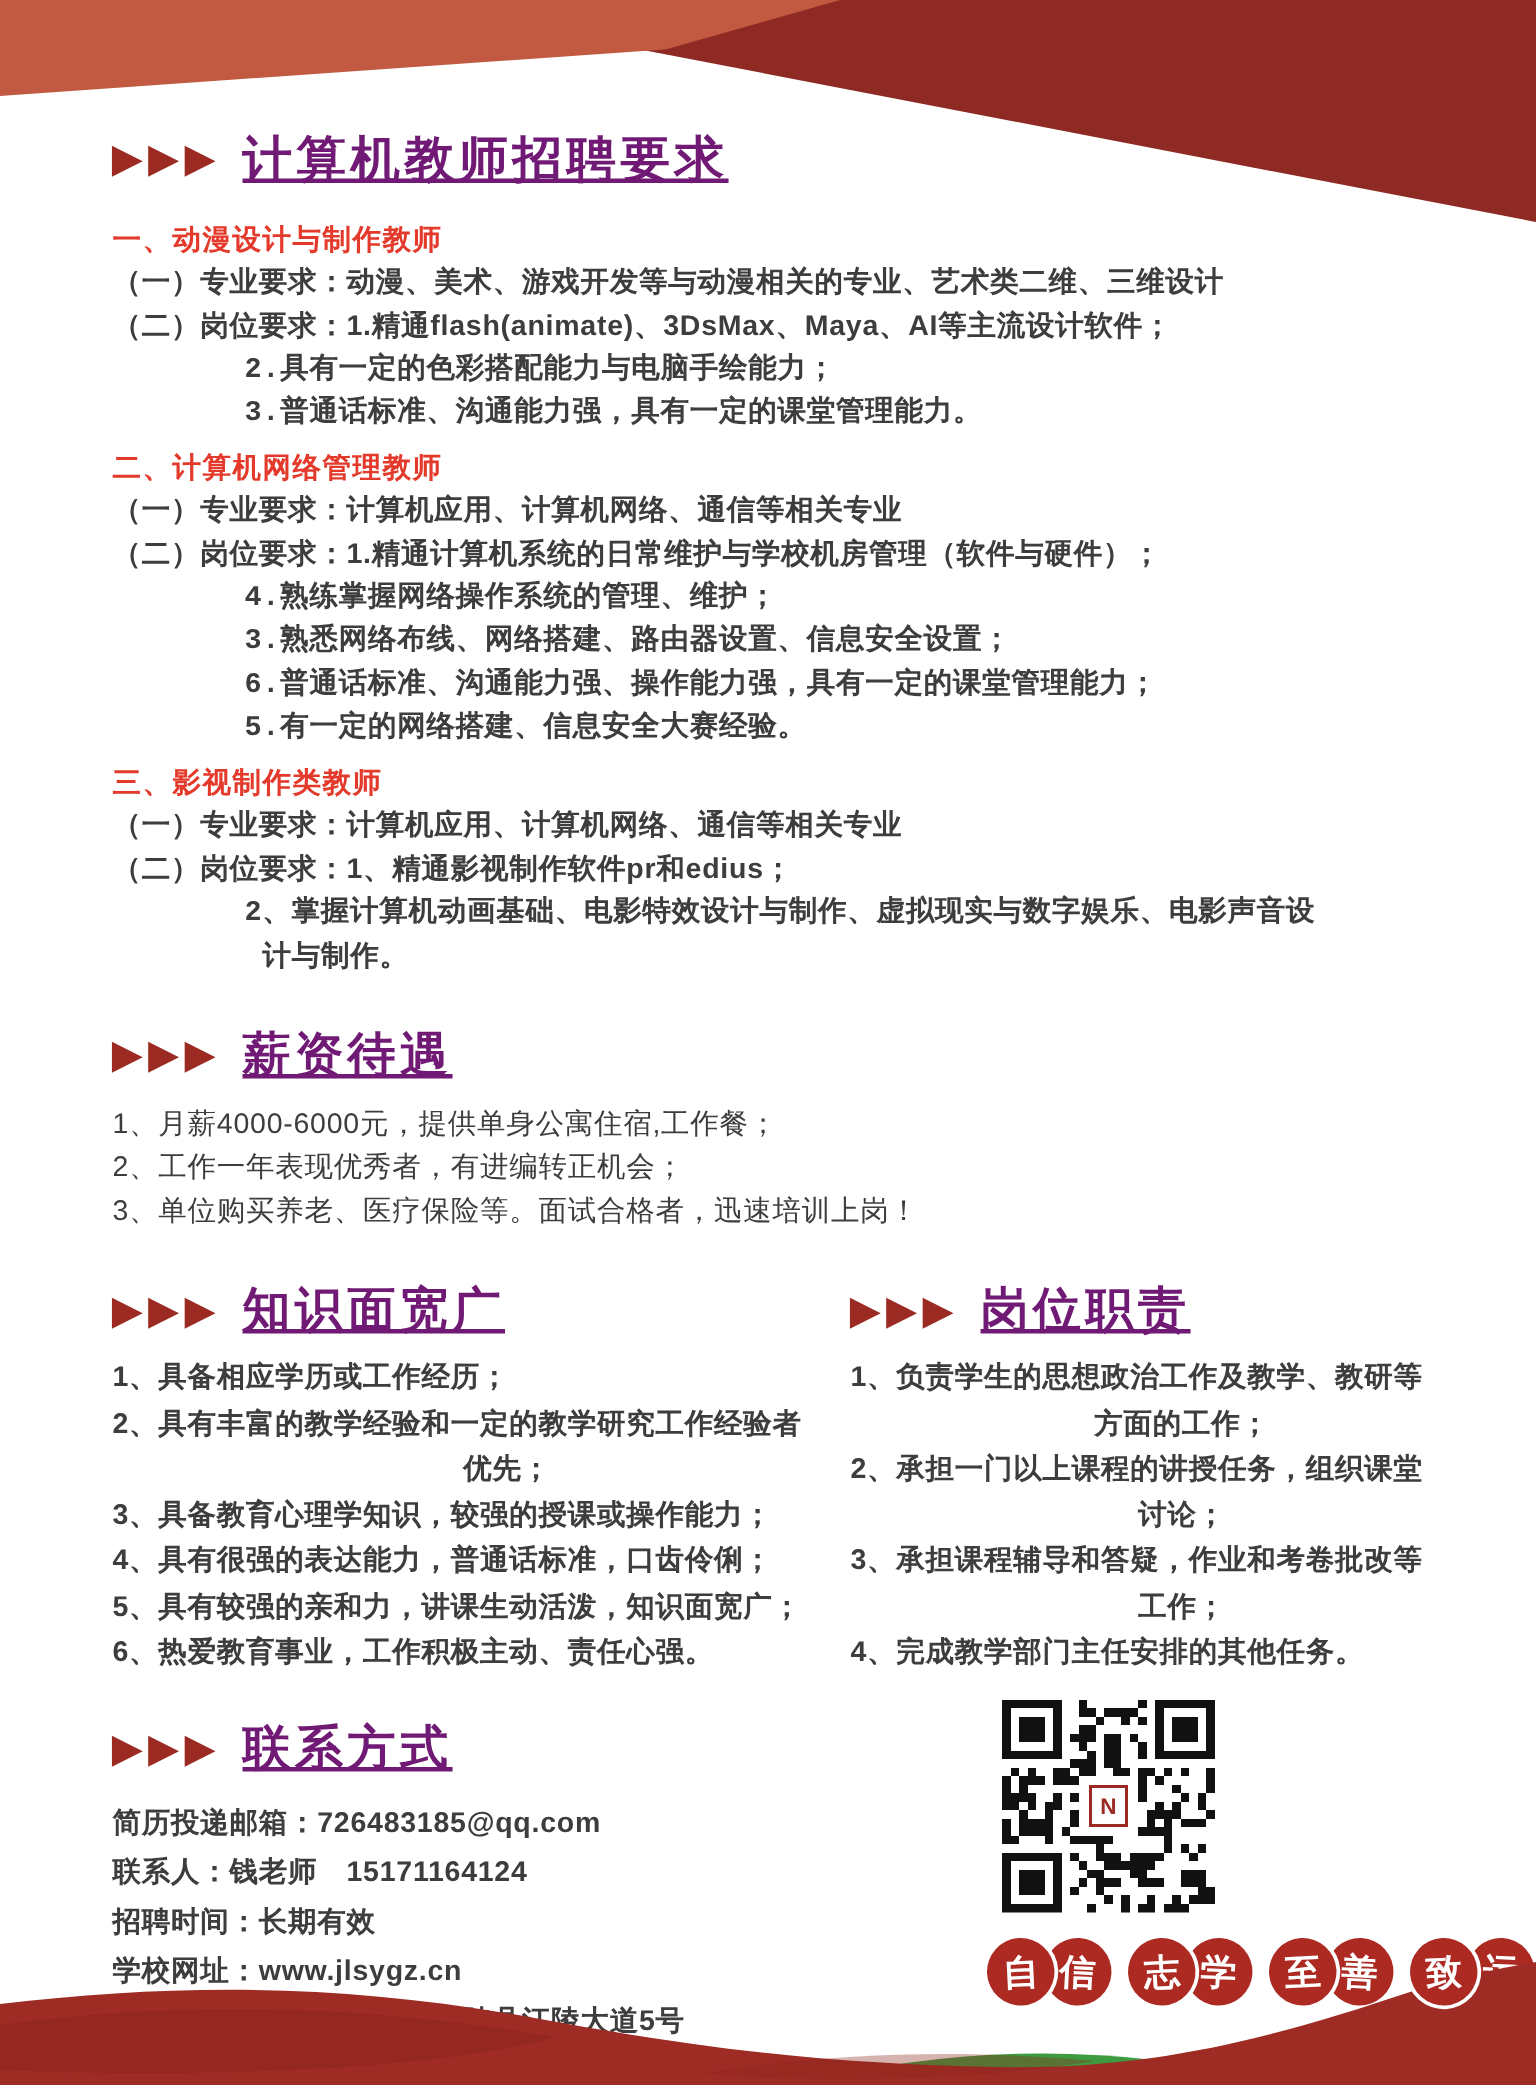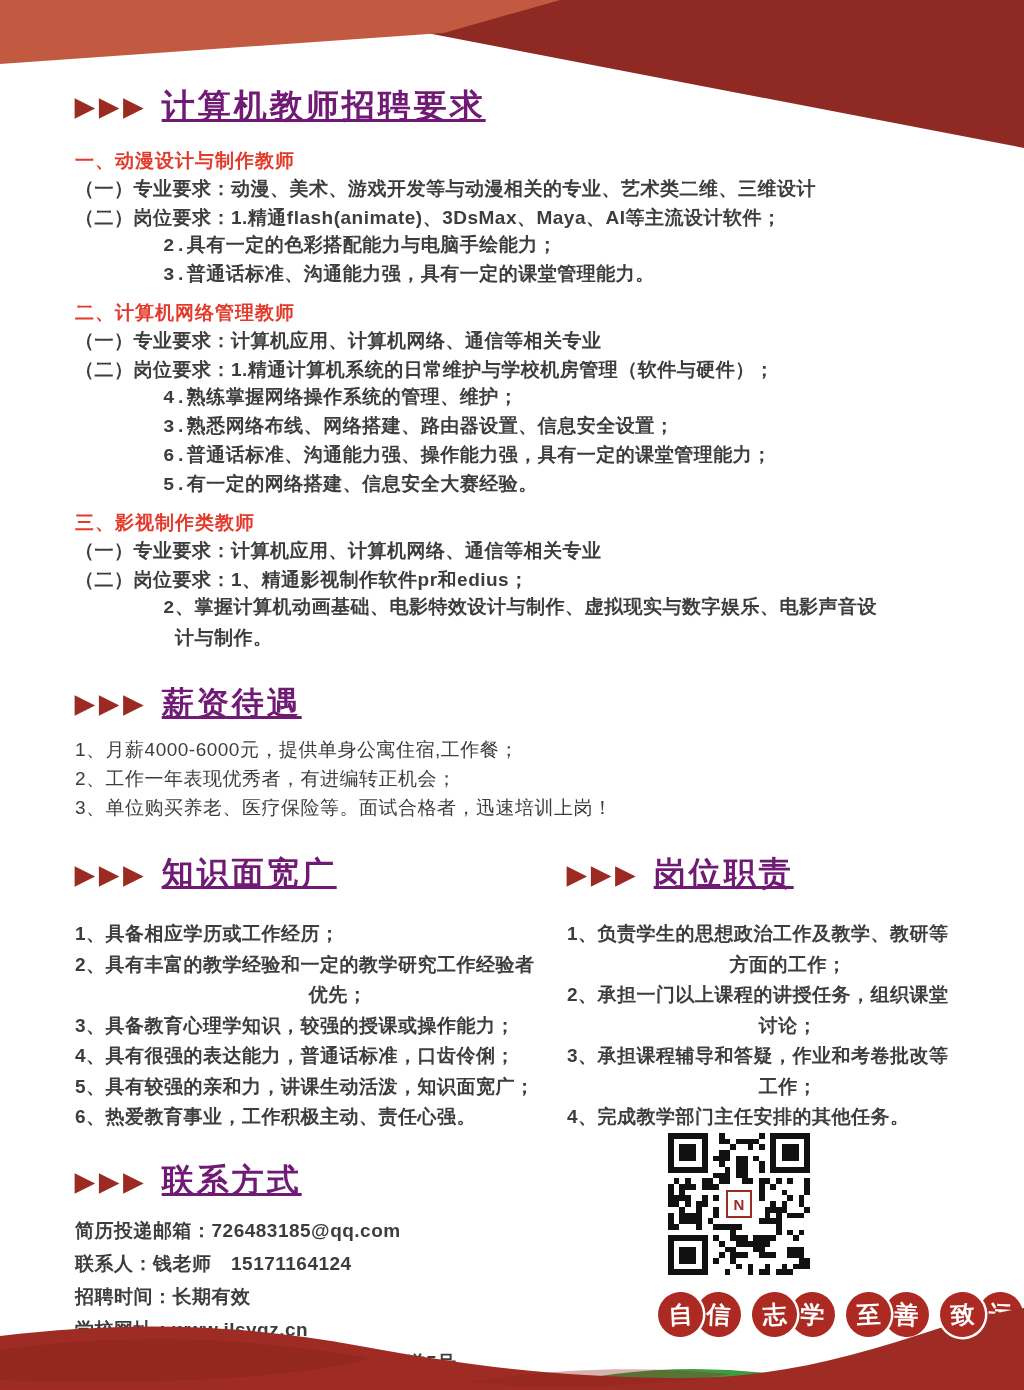--- a/index.html
+++ b/index.html
@@ -37,21 +37,21 @@
   .r-line.c1 { padding-left:88px;font-family:Liberation Mono, monospace; }
   .r-line.c2 { padding-left:100px; }
 
   .salary-block { margin-top:32px; }
   .plain-lines { margin-top:13px; }
   .p-line { font-size:19px; font-weight:normal; line-height:29px; letter-spacing:0.5px; white-space:nowrap; }
 
   .cols { display:flex; margin-top:32px; }
   .col-left { width:492px; flex:0 0 492px; }
   .col-right { flex:1; }
-  .item-lines { margin-top:27px; }
+  .item-lines { margin-top:12px; }
   .i-line { font-size:19px; font-weight:bold; line-height:30.5px; letter-spacing:0.5px; white-space:nowrap; }
   .i-line.hang { padding-left:34px;text-align:center; }
 
   .contact-block { margin-top:28px; }
   .contact-rows { margin-top:15px; }
   .c-row { font-size:19px; font-weight:bold; line-height:33px; letter-spacing:0.5px; white-space:nowrap; }
   .c-row .lab { }
   .c-row .val { }
 
   .qr-wrap { position:absolute; left:668px; top:1133px; width:142px; height:142px; background:#fff; }

